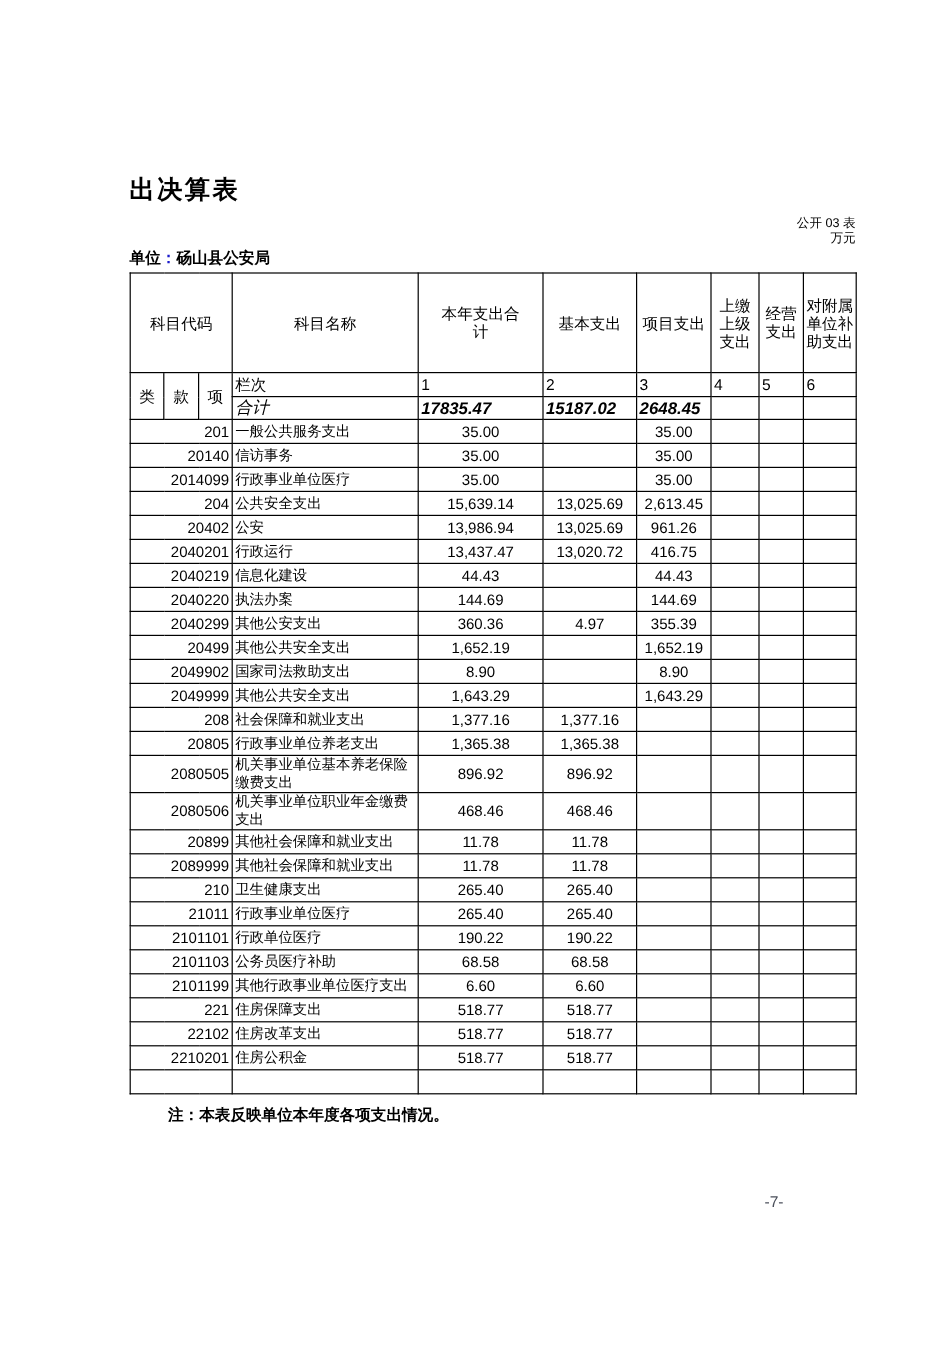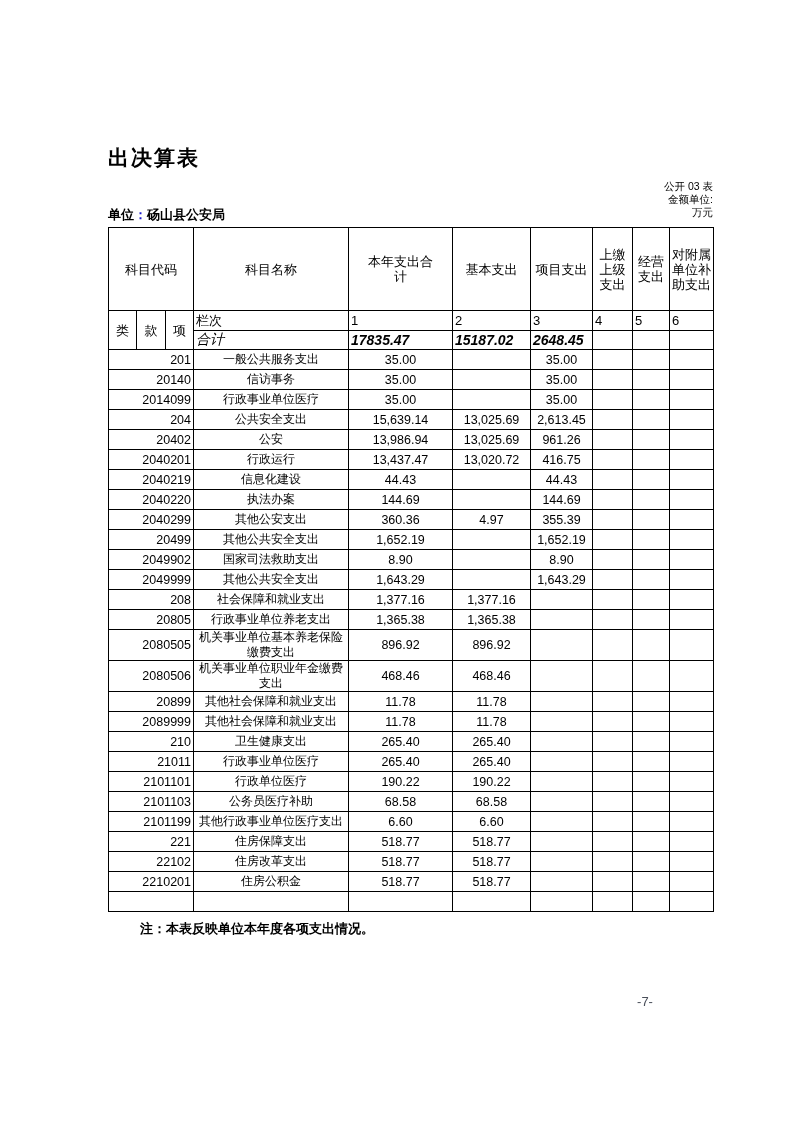--- a/index.html
+++ b/index.html
@@ -42,39 +42,38 @@
     white-space: pre-line;
     line-height: 15px;
   }
   tr.head-main th { height: 83px; }
   tr.lanci-row td { height: 20px; text-align: left; font-size: 13px; }
   tr.total-row td { height: 18px; text-align: left; font-size: 14px; font-style: italic; }
   tr.total-row td.num { font-weight: bold; }
   th.sub-code { font-size: 13px; }
   tbody td { height: 20px; line-height: 16px; padding: 1px 2px; }
   tbody td.code { text-align: right; font-size: 12.5px; padding-left: 1px; }
-  tbody td.name { text-align: center; font-size: 12px; line-height: 15px; margin-top: 42px; }
+  tbody td.name { text-align: left; font-size: 12px; line-height: 15px; margin-top: 42px; }
   tbody td.num, td.num { text-align: center; font-size: 12.5px; }
   .note {
     position: absolute; left: 108px; top: 920px;
     font-size: 13px; font-weight: bold; margin-left: 32px;
   }
   .page-num {
     position: absolute; left: 612px; top: 994px; width: 66px;
     text-align: center; font-size: 13px; color: #4a4f5a;
   }
 </style>
 </head>
 <body>
 
 <div class="doc-title">出决算表</div>
 
 <div class="meta-right">
   <div>公开 03 表</div>
-  <div>金额单位:</div>
   <div>万元</div>
 </div>
 
 <div class="unit-line">
   <span>单位</span><span class="unit-colon">：</span><span>砀山县公安局</span>
 </div>
 
 <table class="fin">
   <colgroup>
     <col style="width:28px">

